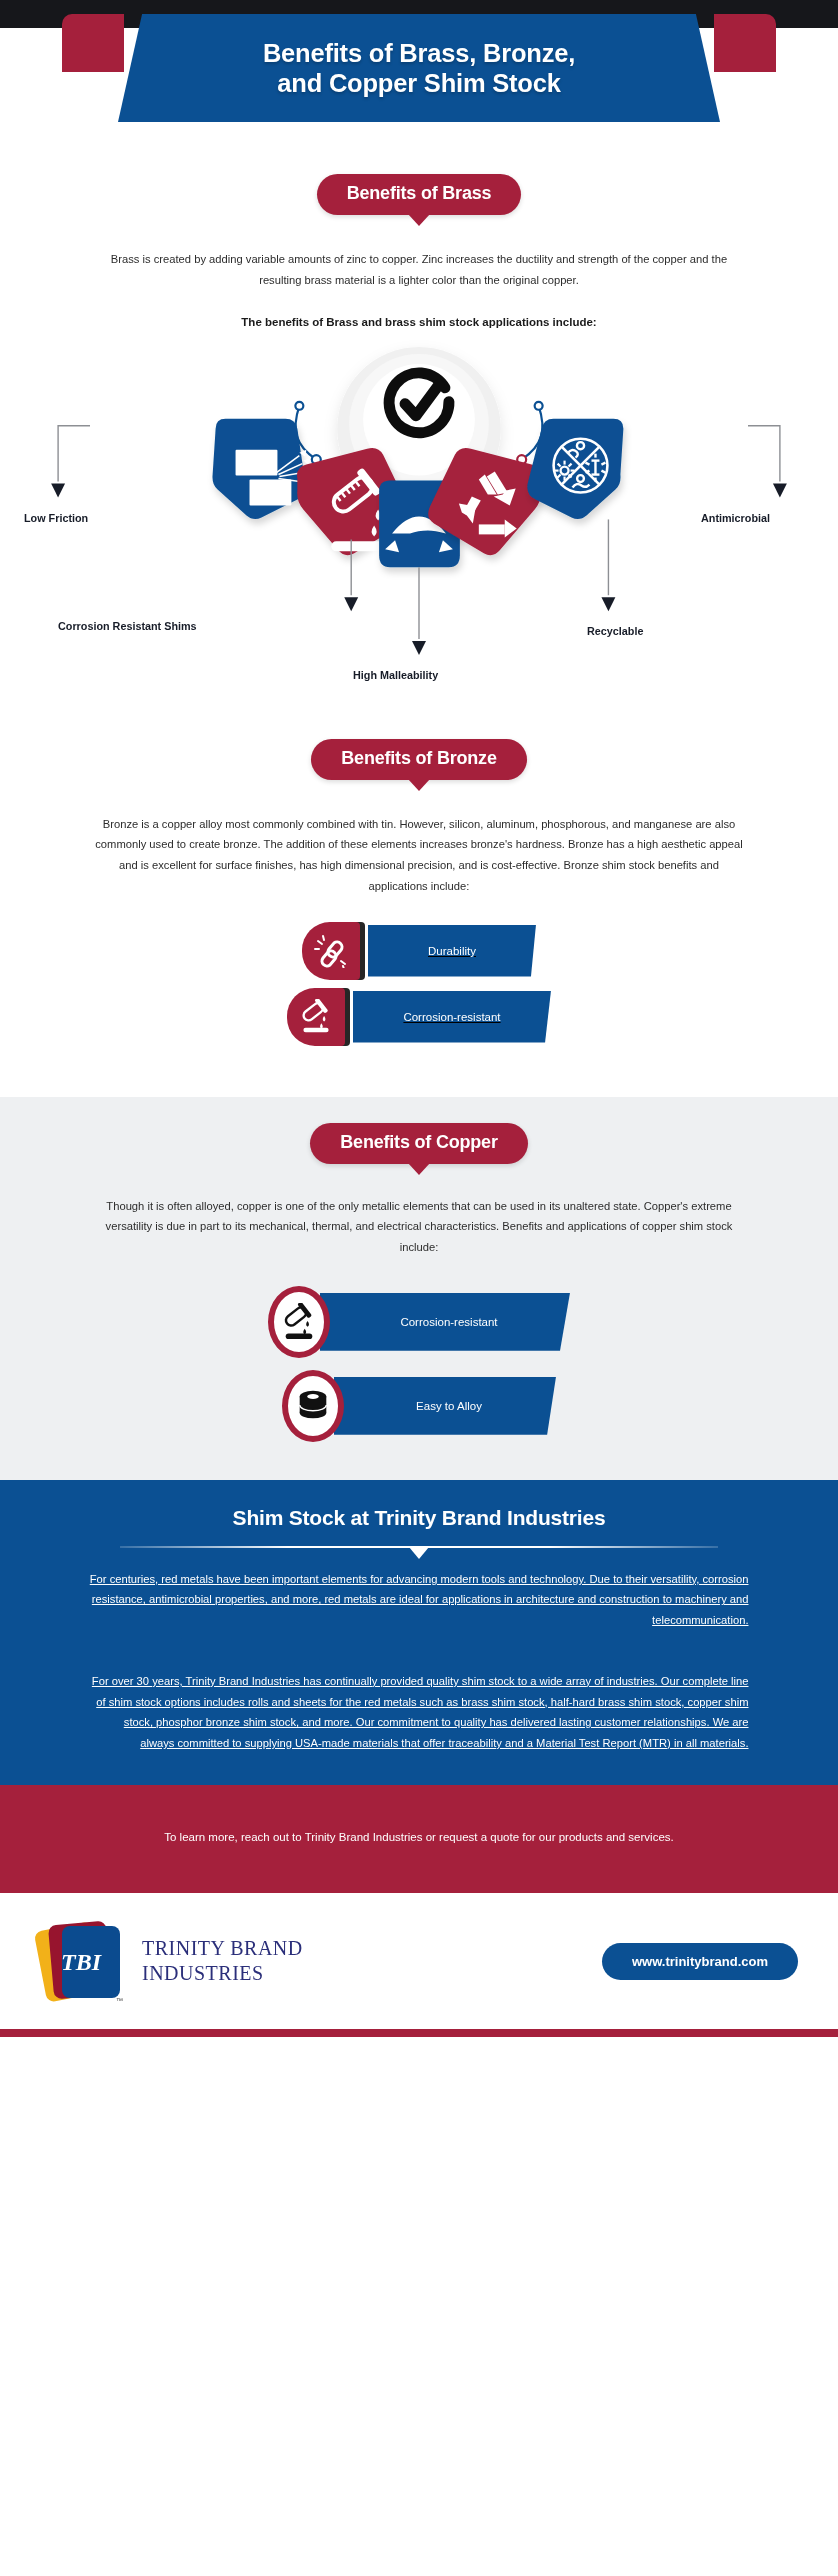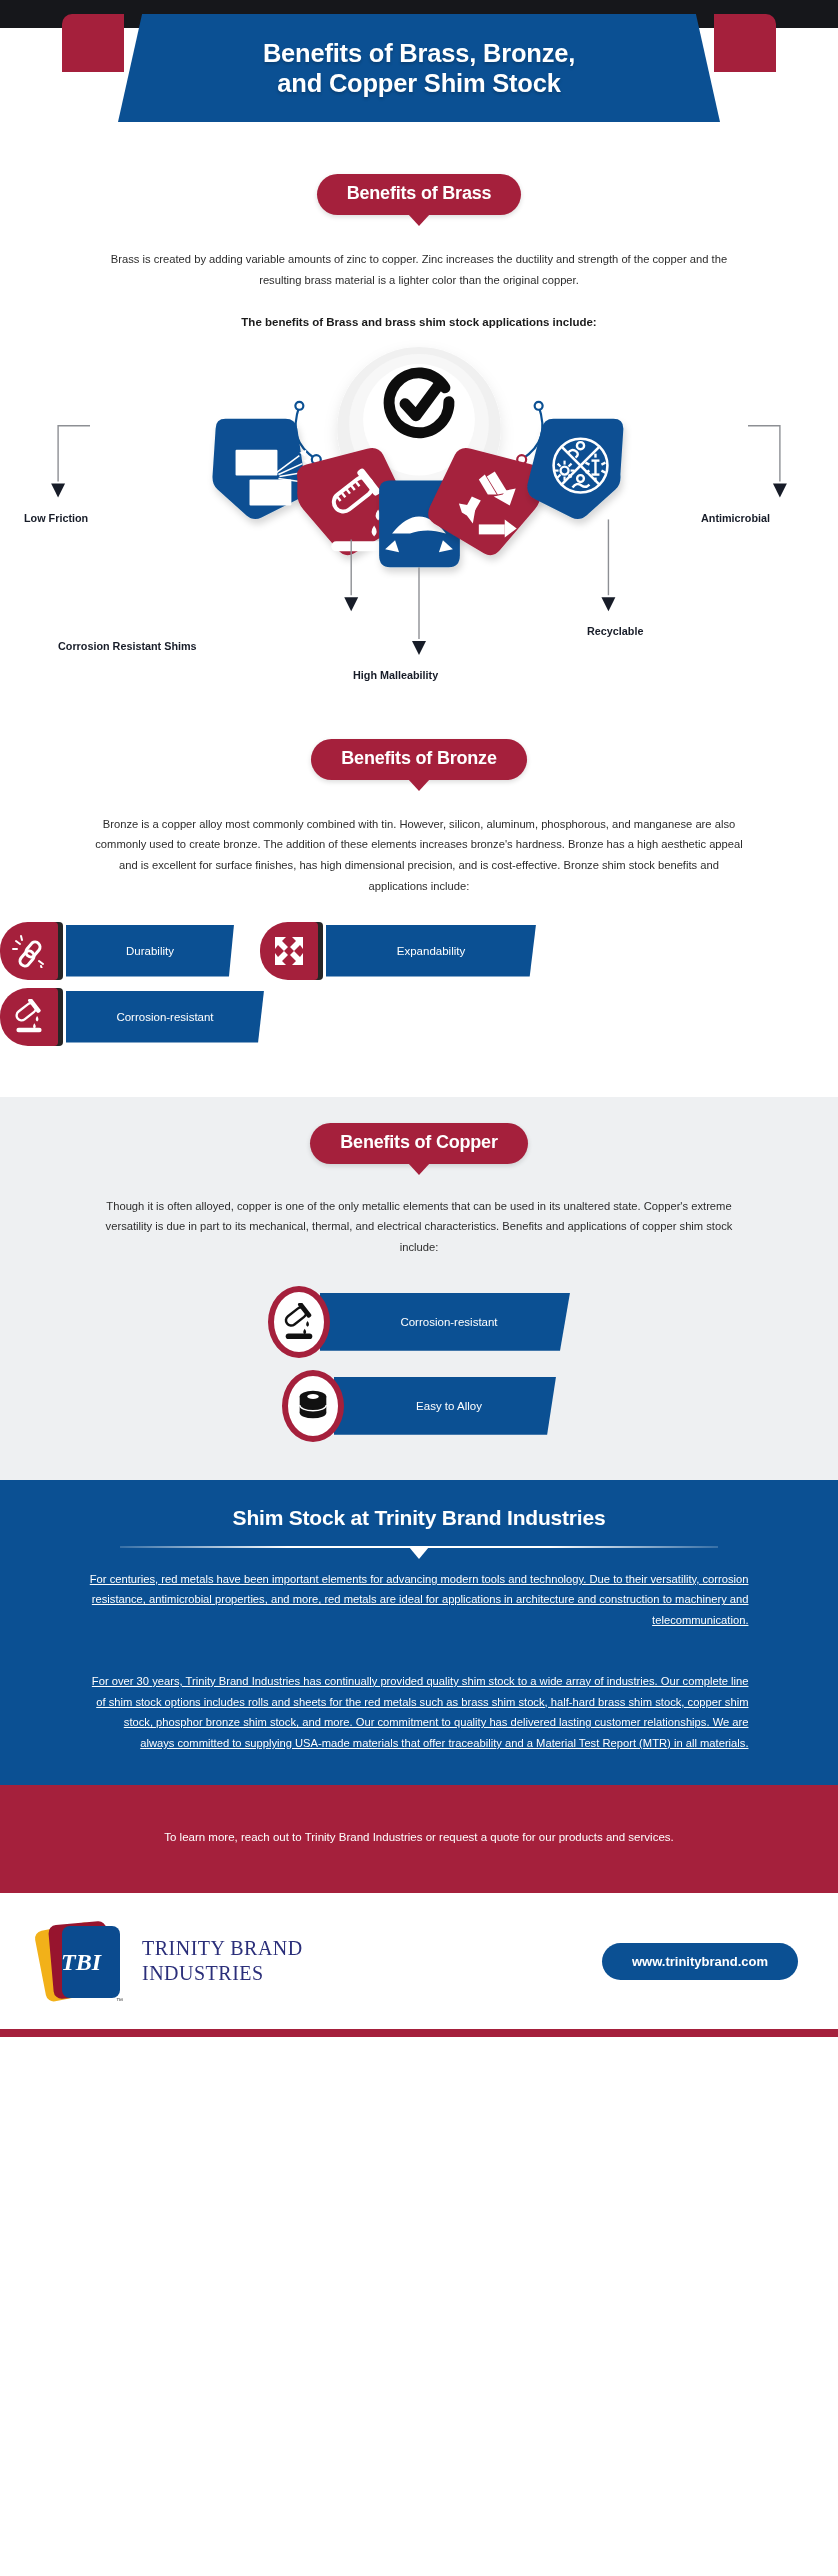--- a/index.html
+++ b/index.html
@@ -58,21 +58,21 @@
 
   
   .brass-stage { position: relative; height: 329px; width: 794px; padding-left: 6px; }
   .brass-stage svg { position: absolute; top: 0; left: 0; }
   .lbl {
     position: absolute; font-size: 10.8px; font-weight: bold;
     color: #171c28; white-space: nowrap;
   }
 
   
-  .bronze-row { display: flex; gap: 26px; }
+  .bronze-row { display: flex; justify-content: center; gap: 26px; text-decoration: underline; }
   .b-item { position: relative; height: 56px; display: flex; align-items: center; }
   .b-badge {
     width: 58px; height: 58px; background: #a5203c;
     border-radius: 28px 4px 4px 28px; position: relative; z-index: 3;
     display: flex; align-items: center; justify-content: center;
     box-shadow: 5px 0 0 #262626;
   }
   .b-bar {
     height: 52px; background: #0b5093; color: #fff;
     display: flex; align-items: center; justify-content: center;
@@ -317,21 +317,21 @@
       <path d="M 58,164 l -7,-14 h 14 z"></path>
       <path d="M 782,164 l -7,-14 h 14 z"></path>
       <path d="M 352,278 l -7,-14 h 14 z"></path>
       <path d="M 420,322 l -7,-14 h 14 z"></path>
       <path d="M 610,278 l -7,-14 h 14 z"></path>
     </g>
   </svg>
 
   <div class="lbl" style="left:24px; top:178px;">Low Friction</div>
   <div class="lbl" style="right:24px; top:178px;">Antimicrobial</div>
-  <div class="lbl" style="left:58px; top:306px;">Corrosion Resistant Shims</div>
+  <div class="lbl" style="left:58px; top:286px;">Corrosion Resistant Shims</div>
   <div class="lbl" style="left:353px; top:335px;">High Malleability</div>
   <div class="lbl" style="left:587px; top:291px;">Recyclable</div>
 </div>
 
 <div style="height:76px"></div>
 <div class="pill-holder">
   <div class="pill">Benefits of Bronze</div>
 </div>
 <div style="height:34px"></div>
 <p class="para" style="width:659px">Bronze is a copper alloy most commonly combined with tin. However, silicon, aluminum, phosphorous, and manganese are also commonly used to create bronze. The addition of these elements increases bronze's hardness. Bronze has a high aesthetic appeal and is excellent for surface finishes, has high dimensional precision, and is cost-effective. Bronze shim stock benefits and applications include:</p>
@@ -345,31 +345,20 @@
           <path d="M20,9 a5,5 0 0 1 7,7 l-5,6 a5,5 0 0 1 -7,-7 z"></path>
           <path d="M14,18 a5,5 0 0 1 7,7 l-5,6 a5,5 0 0 1 -7,-7 z"></path>
           <path d="M8,10 l-4,-3 M10,6 l-1,-4 M5,15 l-4,0" stroke-width="2"></path>
           <path d="M27,27 l4,3 M29,32 l1,3" stroke-width="2"></path>
         </g>
       </svg>
     </div>
     <div class="b-bar" style="width:168px">Durability</div>
   </div>
 
-  <div class="b-item">
-    <div class="b-badge">
-      <svg width="34" height="34" viewBox="0 0 34 34" fill="#fff">
-        <path d="M3,3 h11 l-4,4 l6,6 l-4,4 l-6,-6 l-3,4 z"></path>
-        <path d="M31,3 h-11 l4,4 l-6,6 l4,4 l6,-6 l3,4 z"></path>
-        <path d="M3,31 h11 l-4,-4 l6,-6 l-4,-4 l-6,6 l-3,-4 z"></path>
-        <path d="M31,31 h-11 l4,-4 l-6,-6 l4,-4 l6,6 l3,-4 z"></path>
-      </svg>
-    </div>
-    <div class="b-bar" style="width:210px">Expandability</div>
-  </div>
 </div>
 
 <div style="height:10px"></div>
 <div class="bronze-row" style="padding-left:0">
   <div class="b-item">
     <div class="b-badge">
       <svg width="36" height="36" viewBox="0 0 40 40" fill="#fff">
         <g transform="rotate(-38,20,15)">
           <rect x="6" y="7" width="24" height="11" rx="5.5" fill="none" stroke="#fff" stroke-width="2.6"></rect>
           <rect x="27" y="3" width="5" height="19" rx="2"></rect>

